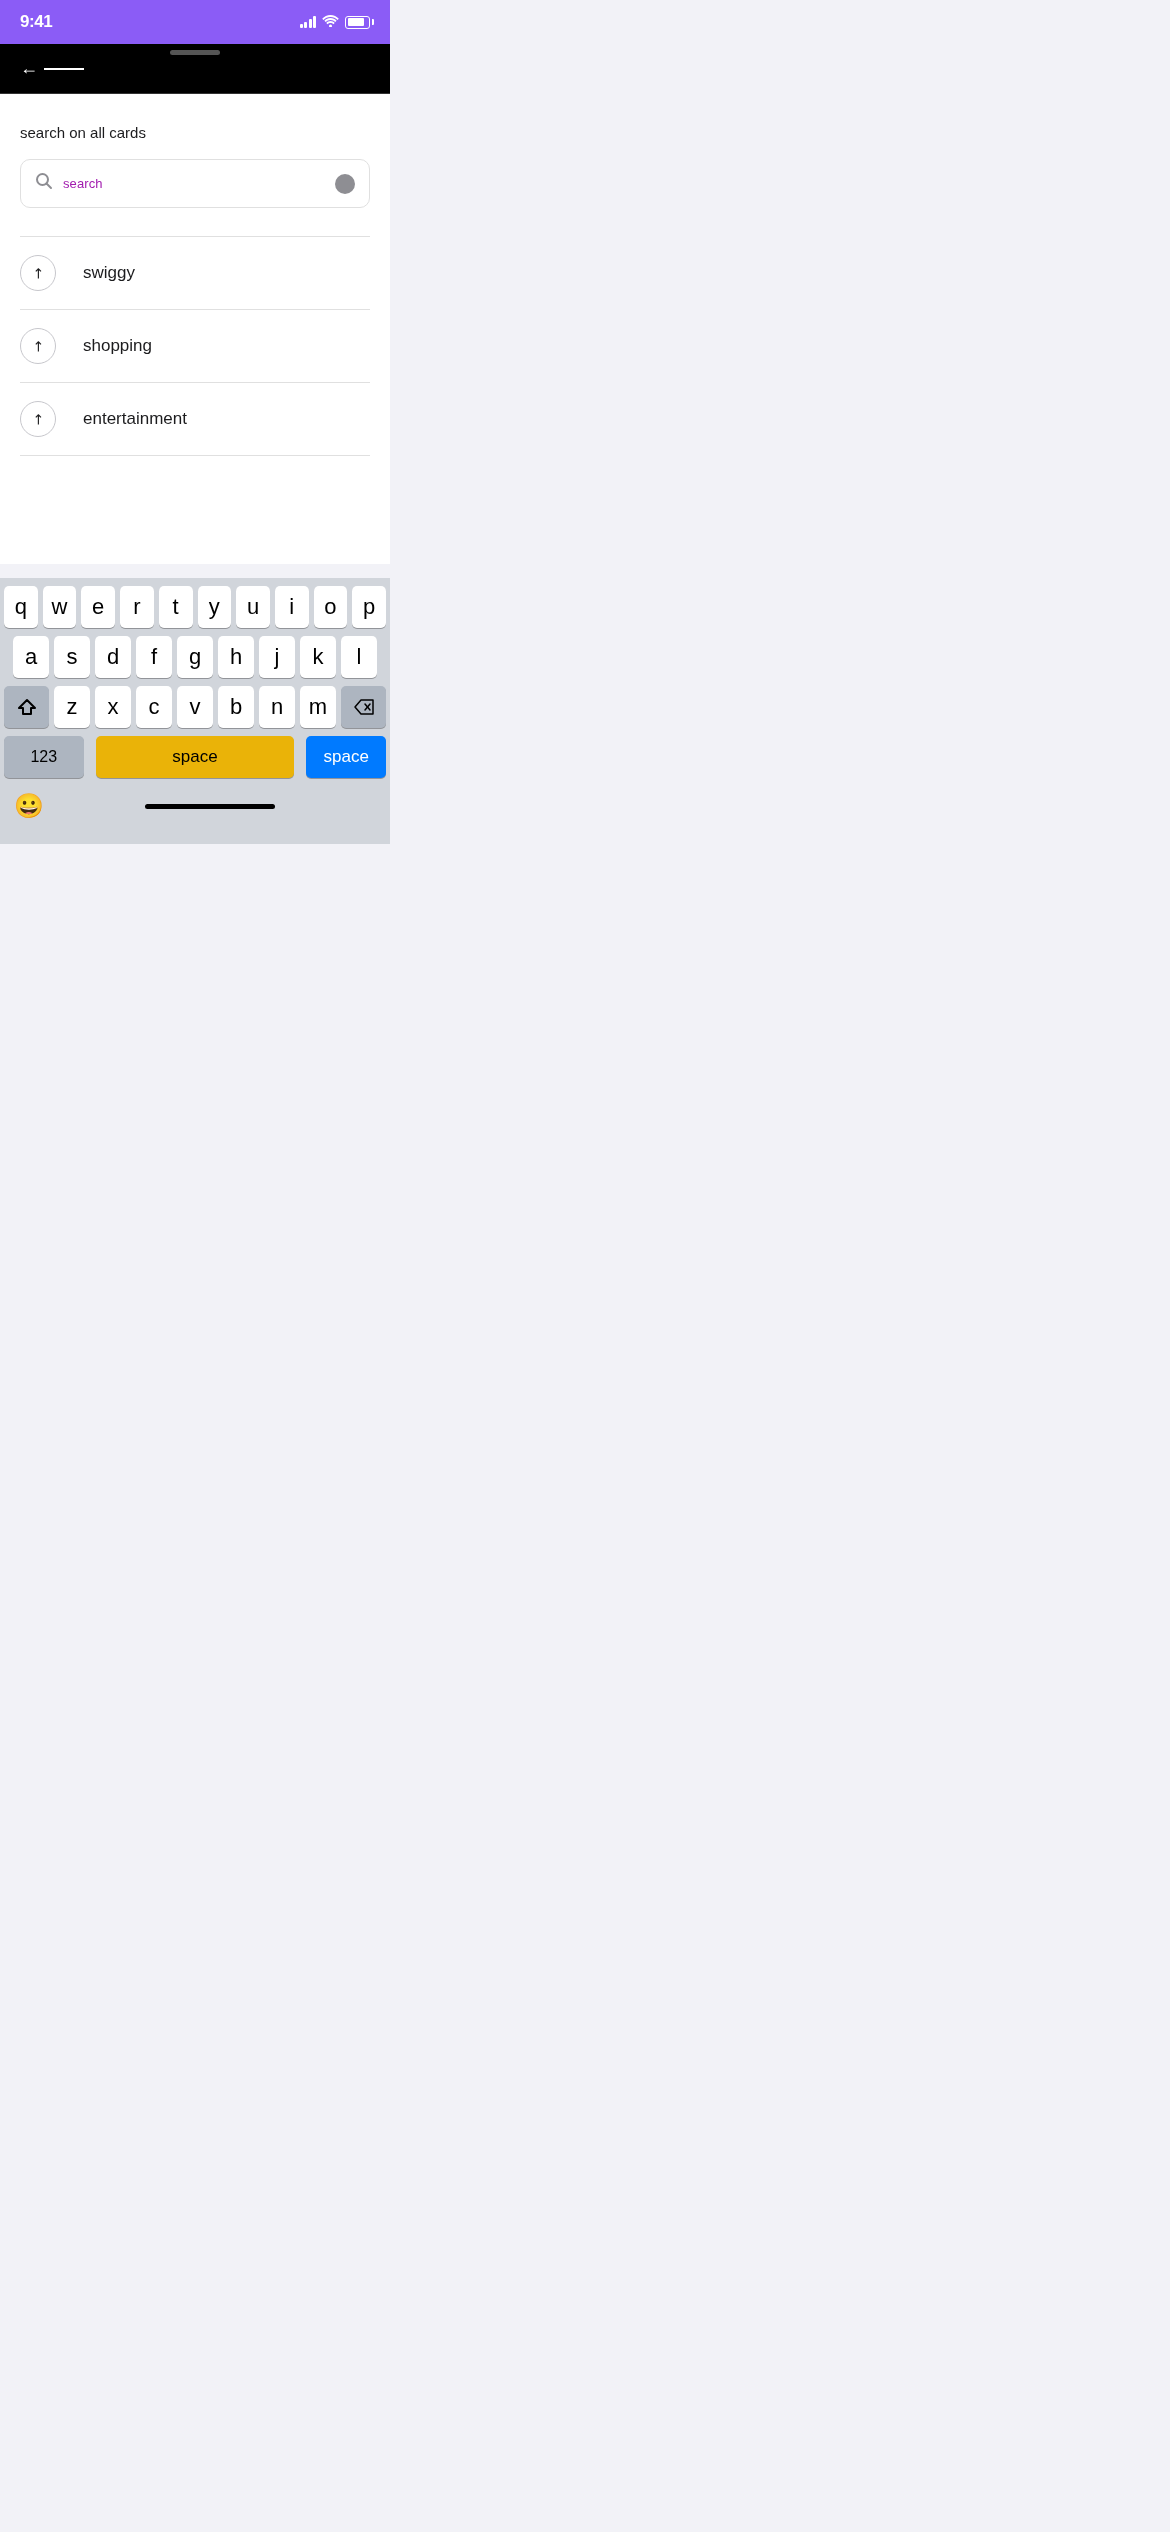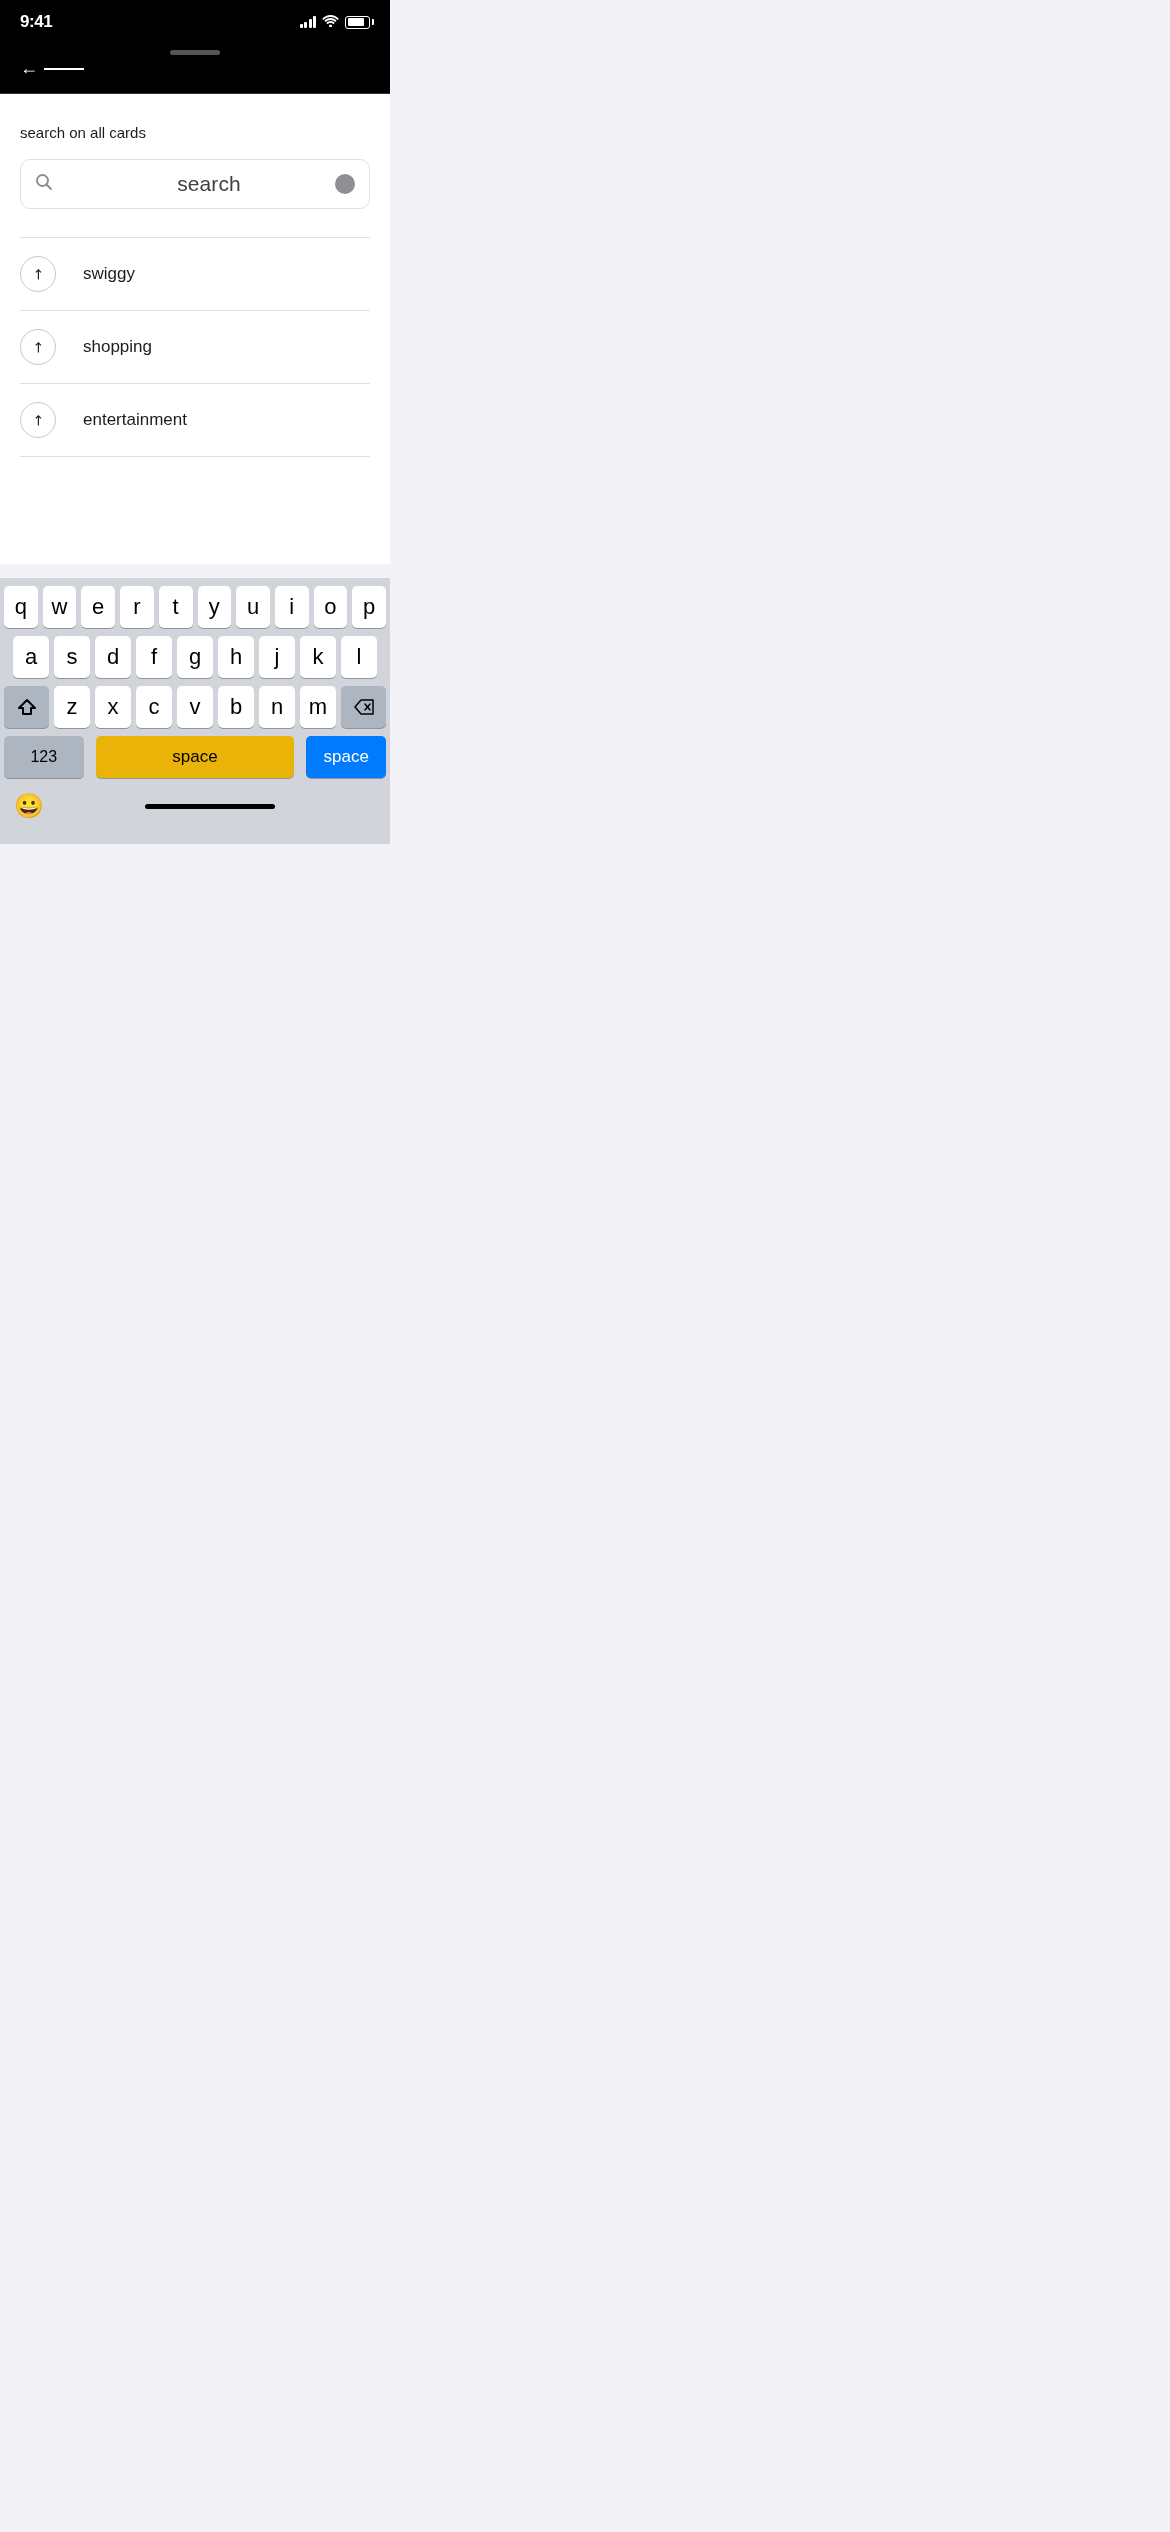--- a/index.html
+++ b/index.html
@@ -9,21 +9,21 @@
       width: 390px;
       height: 844px;
       background: #f2f2f7;
       font-family: -apple-system, BlinkMacSystemFont, 'SF Pro Text', 'Helvetica Neue', sans-serif;
       overflow: hidden;
       position: relative;
     }
 
     
     .status-bar {
-      background: #000000;
+      background: #8b5cf6;
       height: 44px;
       display: flex;
       align-items: center;
       justify-content: space-between;
       padding: 0 20px;
       position: relative;
     }
 
     .status-time {
       color: white;
@@ -147,24 +147,23 @@
     }
 
     .search-icon-wrap {
       margin-right: 10px;
       color: #8e8e93;
       font-size: 18px;
     }
 
     .search-input-display {
       flex: 1;
-      font-size: 21px;
-      color: #404040;
+      font-size: 13px;
+      color: #a21caf;
       letter-spacing: 0.1px;
-      text-align: center;
     }
 
     .search-cursor {
       width: 20px;
       height: 20px;
       background: #8e8e93;
       border-radius: 50%;
       position: absolute;
       right: 14px;
     }

